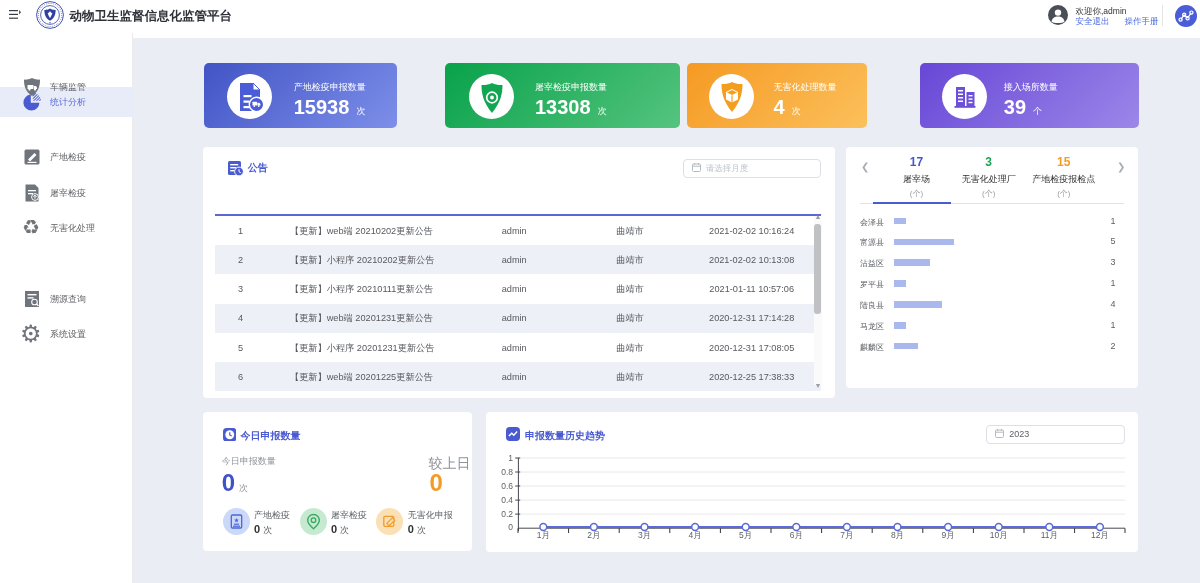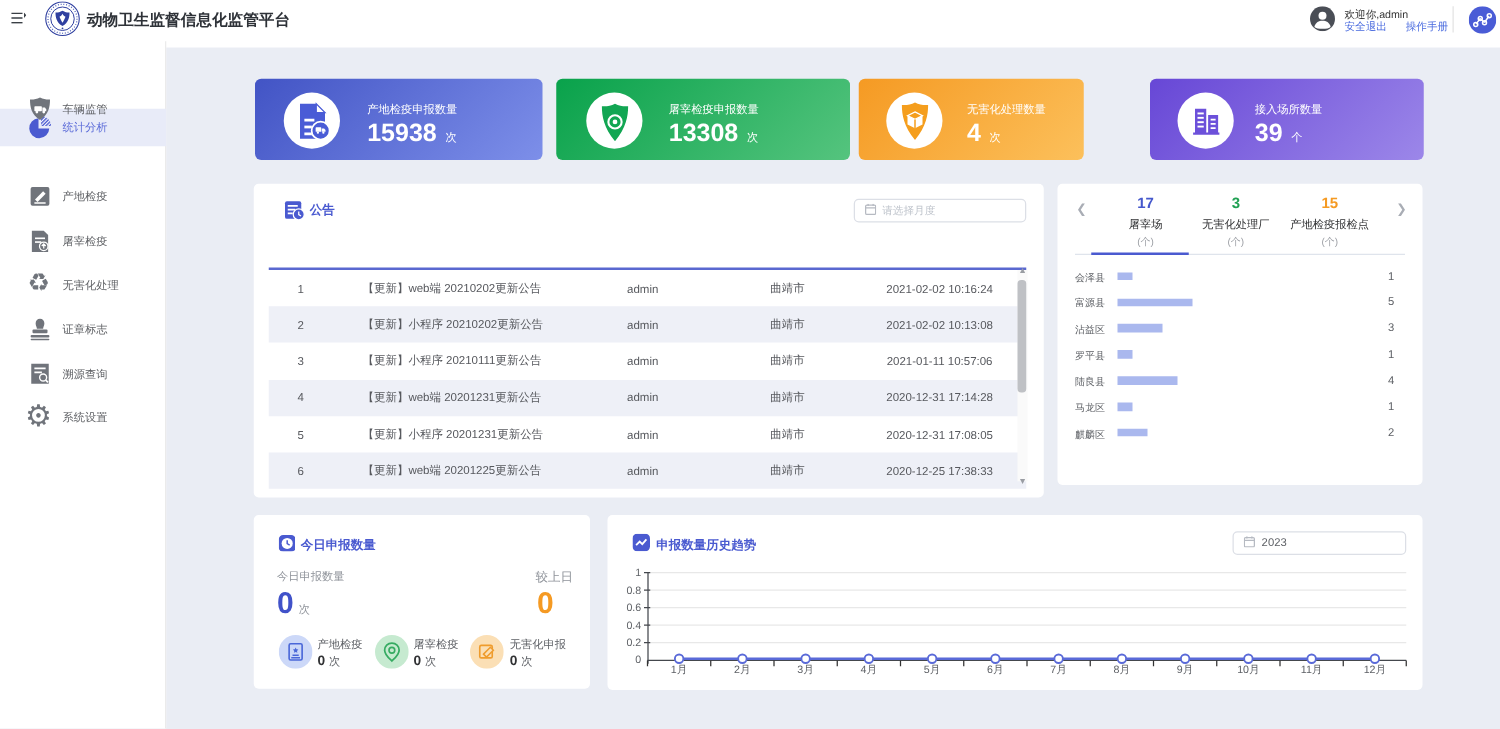--- a/index.html
+++ b/index.html
@@ -23,21 +23,21 @@
 .mi .tx { position:absolute; left:50px; top:9px; font-size:9px; color:#606266; }
 .mi.on { background:#e8ebf8; }
 .mi.on .tx { color:#5a6ad8; }
 
 
 .scard { position:absolute; top:62.5px; height:65px; border-radius:5px; color:#fff; }
 .scard .circ { position:absolute; top:11.5px; width:45px; height:45px; border-radius:50%; background:#fff; }
 .scard .lab { position:absolute; top:18px; font-size:9px; }
 .scard .num { position:absolute; top:33.5px; font-size:20px; font-weight:bold; }
 .scard .unit { font-size:9px; font-weight:normal; margin-left:7px; }
-#sc1 { left:203.75px; width:230px; background:linear-gradient(135deg,#4254c5 0%,#7d8fe9 100%); }
+#sc1 { left:203.75px; width:193px; background:linear-gradient(135deg,#4254c5 0%,#7d8fe9 100%); }
 #sc2 { left:445px; width:235px; background:linear-gradient(135deg,#09a24b 0%,#55c47e 100%); }
 #sc3 { left:687px; width:180px; background:linear-gradient(135deg,#f59a23 0%,#fcc05b 100%); }
 #sc4 { left:920.3px; width:218.45px; background:linear-gradient(135deg,#6747d6 0%,#9c87e9 100%); }
 .scard .num { font-size:20px; top:33.5px; }
 #sc1 .circ, #sc2 .circ { left:23.5px; }
 #sc3 .circ, #sc4 .circ { left:21.5px; }
 #sc1 .lab, #sc1 .num, #sc2 .lab, #sc2 .num { left:90px; }
 #sc3 .lab, #sc3 .num { left:86.5px; }
 #sc4 .lab, #sc4 .num { left:83.5px; }
 
@@ -157,31 +157,20 @@
           <circle cx="13" cy="14" r="3.4" fill="#70747b" stroke="#fff" stroke-width="1"></circle>
           <path d="M13 12.2 L13 15.8 M11.4 13.8 L13 12.2 L14.6 13.8" stroke="#fff" stroke-width="1" fill="none"></path>
         </svg></div>
       <div class="tx">屠宰检疫</div>
     </div>
     <div class="mi" style="top: 179.9px;">
       <div class="ic">
         <div style="font-size:20px;line-height:20px;color:#70747b;margin-top:-1px;">♻︎</div>
       </div>
       <div class="tx">无害化处理</div>
-    </div>
-    <div class="mi" style="top: 215.2px;">
-      <div class="ic"><svg width="20" height="20" viewBox="0 0 20 20">
-          <g fill="#70747b">
-            <path d="M10 2 C12 2 13.5 3.5 13.5 5.5 C13.5 7.5 12.5 8.5 12.5 10 L7.5 10 C7.5 8.5 6.5 7.5 6.5 5.5 C6.5 3.5 8 2 10 2 Z"></path>
-            <rect x="4" y="10.5" width="12" height="3" rx="0.8"></rect>
-            <rect x="2.5" y="15" width="15" height="2" rx="0.8"></rect>
-            <rect x="2.5" y="18" width="15" height="1.2" rx="0.6"></rect>
-          </g>
-        </svg></div>
-      <div class="tx">证章标志</div>
     </div>
     <div class="mi" style="top: 250.5px;">
       <div class="ic"><svg width="20" height="20" viewBox="0 0 20 20">
           <path d="M3 2 L17 2 L17 18 L3 18 Z" fill="#70747b"></path>
           <rect x="5.5" y="5" width="9" height="1.4" fill="#fff"></rect>
           <rect x="5.5" y="8.2" width="6" height="1.4" fill="#fff"></rect>
           <circle cx="12.5" cy="13" r="2.8" fill="#70747b" stroke="#fff" stroke-width="1.1"></circle>
           <line x1="14.6" y1="15.1" x2="16.4" y2="16.9" stroke="#fff" stroke-width="1.4"></line>
         </svg></div>
       <div class="tx">溯源查询</div>
@@ -383,21 +372,21 @@
 </div>
 
 <div class="panel" id="pToday">
   <svg class="abs" style="left:19.6px;top:15.5px" width="13.5" height="13.5" viewBox="0 0 17 17">
     <rect x="0" y="0" width="17" height="17" rx="4.5" fill="#4a5ad0"></rect>
     <circle cx="8.5" cy="8.5" r="5.6" fill="#fff"></circle>
     <path d="M8.5 5.3 L8.5 8.7 L11 10.1" stroke="#4a5ad0" stroke-width="1.5" fill="none"></path>
   </svg>
   <div class="ptitle" style="left:37.5px;top:17px;">今日申报数量</div>
   <div class="abs" style="left:18.7px;top:42.5px;font-size:9px;color:#8f939a;">今日申报数量</div>
-  <div class="abs" style="left:225.4px;top:42.5px;font-size:10px;color:#8f939a;">较上日</div>
+  <div class="abs" style="left:225.4px;top:42.5px;font-size:14px;color:#8f939a;">较上日</div>
   <div class="abs" style="left:18.7px;top:57px;font-size:24px;font-weight:bold;color:#4152c9;">0<span style="font-size:9px;font-weight:normal;color:#8f939a;margin-left:4px;">次</span></div>
   <div class="abs" style="left:226.5px;top:57px;font-size:24px;font-weight:bold;color:#f59a23;">0</div>
 
   <div class="abs" style="left:19.6px;top:95.5px;">
     <svg width="27" height="27" viewBox="0 0 27 27">
       <circle cx="13.5" cy="13.5" r="13.5" fill="#ccd8f8"></circle>
       <rect x="8.3" y="7" width="10.4" height="13" rx="1.2" fill="none" stroke="#4a67d8" stroke-width="1.3"></rect>
       <path d="M13.5 10 L14.2 11.4 L15.7 11.6 L14.6 12.7 L14.9 14.2 L13.5 13.5 L12.1 14.2 L12.4 12.7 L11.3 11.6 L12.8 11.4 Z" fill="#4a67d8"></path>
       <rect x="11" y="15.6" width="5" height="1.2" fill="#4a67d8"></rect>
       <rect x="10" y="17.6" width="7" height="1.2" fill="#4a67d8"></rect>

